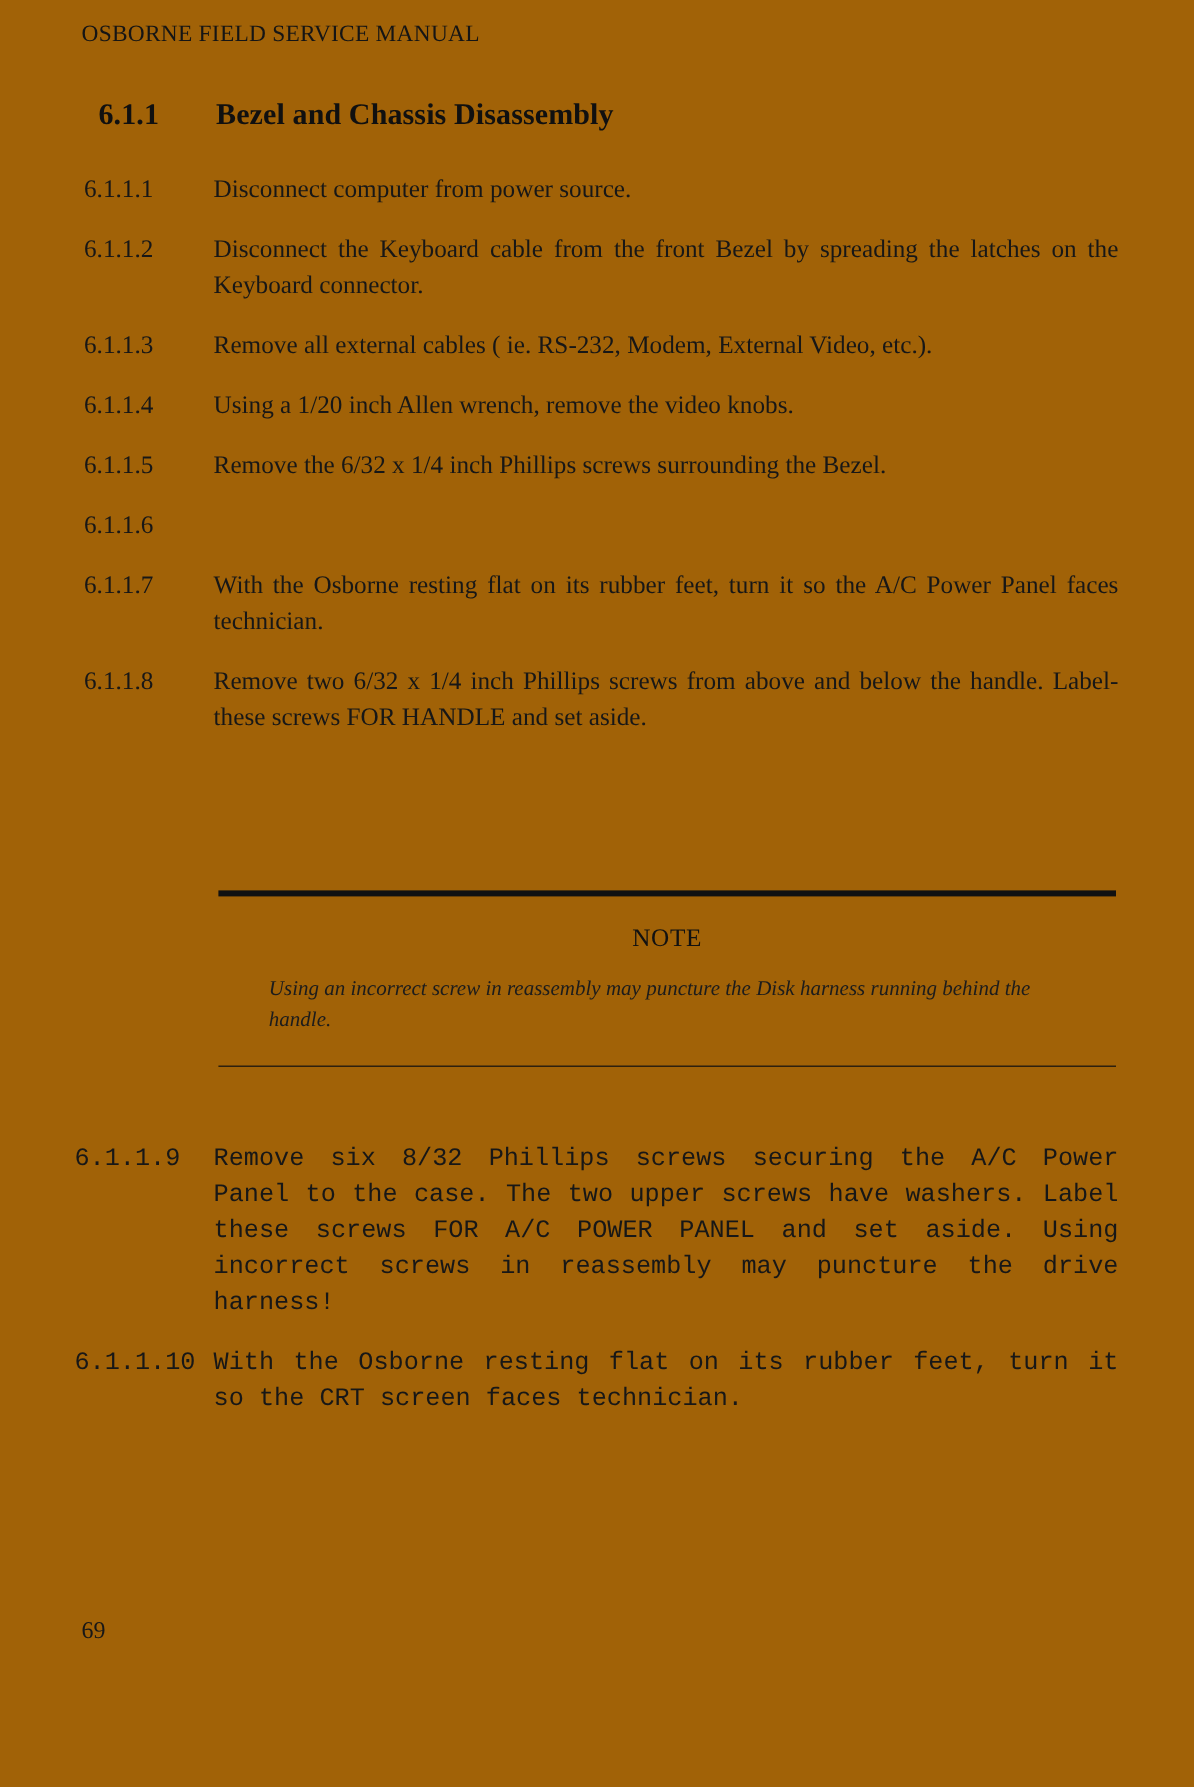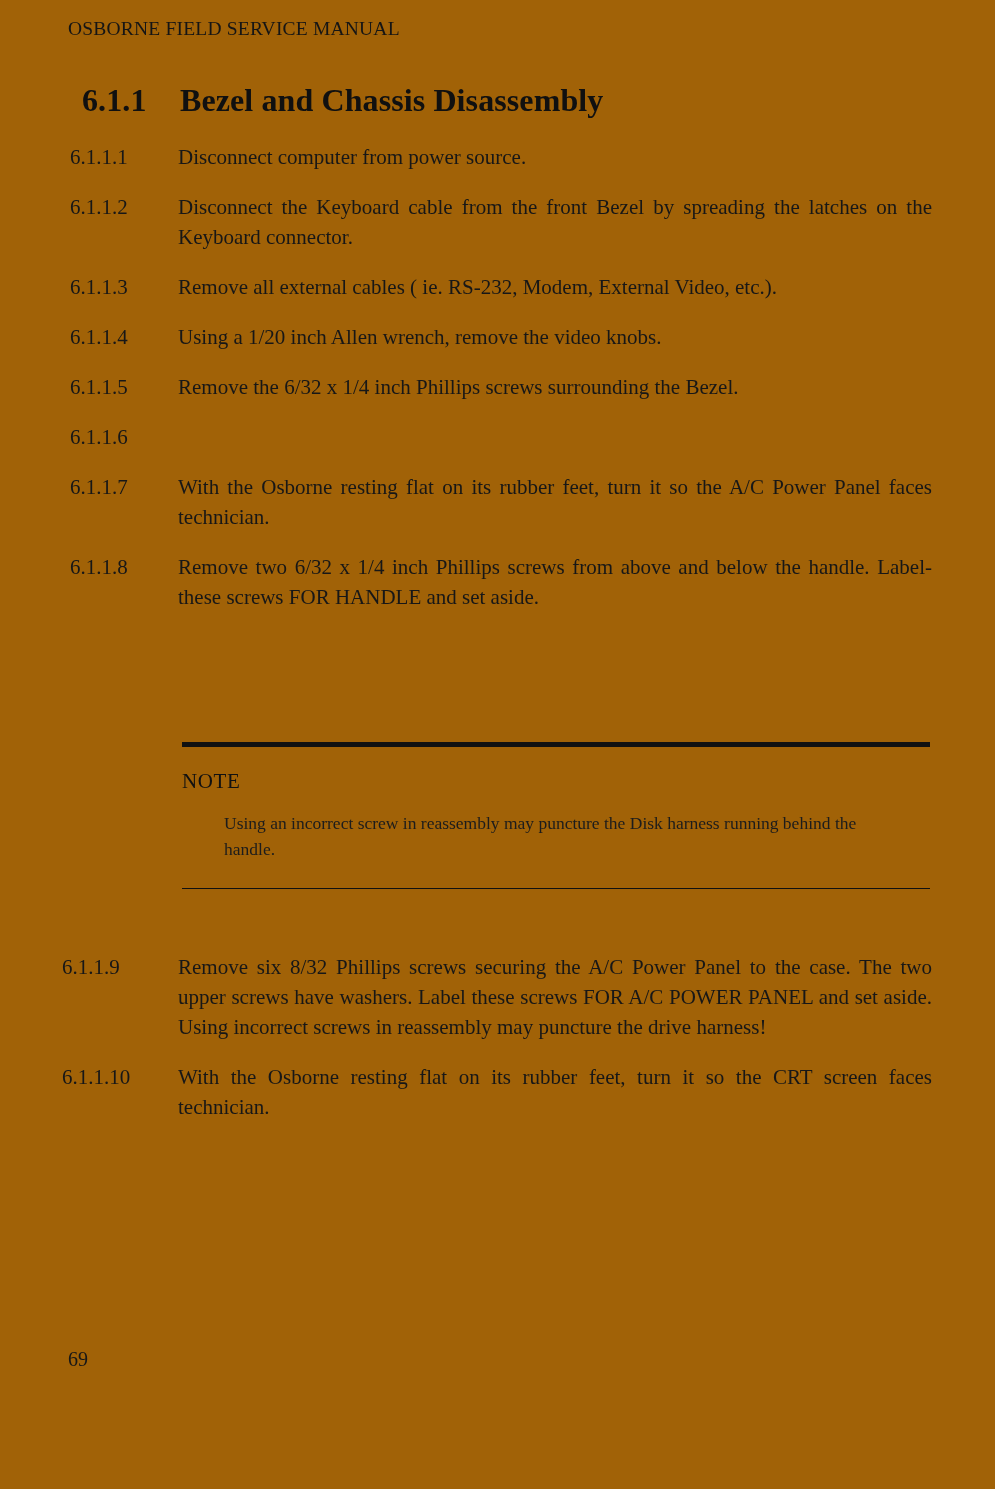--- a/index.html
+++ b/index.html
@@ -25,21 +25,21 @@
     letter-spacing: 0.2px;
     color: #151515;
   }
   .section-title {
     position: absolute;
     left: 82px;
     top: 82px;
     width: 830px;
     font-family: "Liberation Serif", serif;
     font-weight: bold;
-    font-size: 32px;
+    font-size: 25px;
     color: #101010;
     letter-spacing: 0.1px;
   }
   .section-title .num {
     display: inline-block;
     width: 98px;
   }
   .steps {
     position: absolute;
     left: 70px;
@@ -71,43 +71,46 @@
     position: absolute;
     left: 182px;
     top: 742px;
     width: 748px;
   }
   .note-rule-top {
     border-top: 5px solid #111;
     width: 100%;
   }
   .note-heading {
+    text-align: center;
     font-size: 21px;
     letter-spacing: 0.6px;
     margin-top: 22px;
     color: #111;
   }
   .note-text {
     margin-top: 16px;
     padding-left: 42px;
     padding-right: 46px;
+    font-style: italic;
     font-size: 17.5px;
     line-height: 26px;
     color: #1c1c1c;
   }
   .note-rule-bottom {
     border-top: 1.5px solid #111;
     width: 100%;
     margin-top: 26px;
   }
   .steps-after {
     position: absolute;
     left: 62px;
     top: 952px;
     width: 870px;
+    font-family: Liberation Mono, monospace;
   }
   .steps-after .step .num {
     flex: 0 0 116px;
   }
   .folio {
     position: absolute;
     left: 68px;
     top: 1348px;
     font-size: 20px;
     color: #171717;

